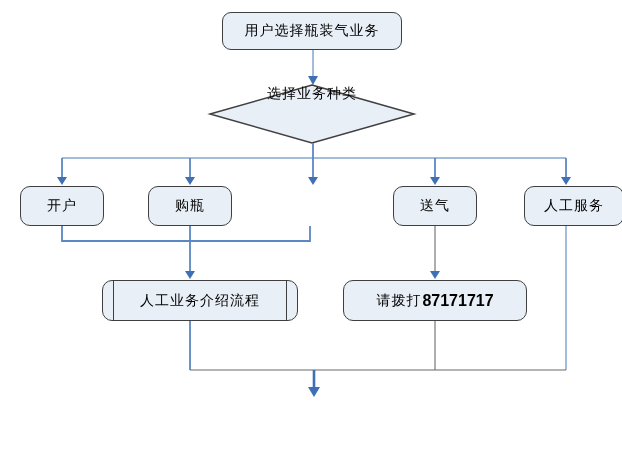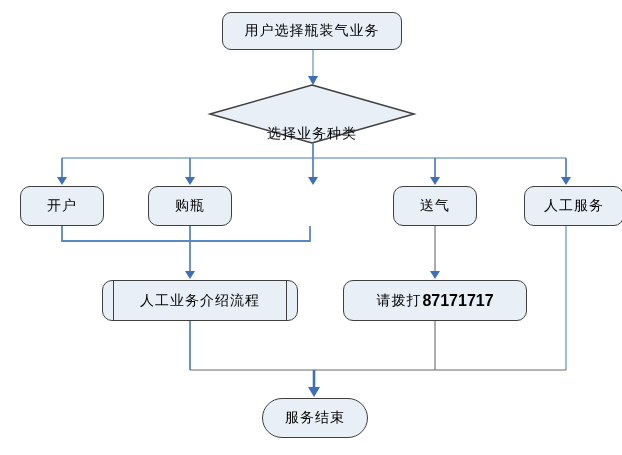--- a/index.html
+++ b/index.html
@@ -47,21 +47,21 @@
   }
   .predefined .bar.left{left:10px;}
   .predefined .bar.right{right:10px;}
   .proc-call{left:343px;top:280px;width:184px;height:41px;border-radius:10px;}
   .proc-call .digits{
     font-family:Liberation Sans, sans-serif;
     font-weight:700;font-size:16px;letter-spacing:0;margin-left:1px;
   }
   .diamond-label{
     position:absolute;z-index:1;left:210px;top:85px;width:204px;height:58px;
-    display:flex;align-items:flex-end;justify-content:center;
+    display:flex;align-items:flex-start;justify-content:center;
     font-size:14px;letter-spacing:1px;background:transparent;border:none;
   }
 </style>
 </head>
 <body>
 
 <div id="canvas">
 
   <svg id="wires" width="622" height="455" viewBox="0 0 622 455">
 
@@ -122,17 +122,14 @@
     <span class="bar left"></span>
     <span>人工业务介绍流程</span>
     <span class="bar right"></span>
   </div>
 
   <div class="node proc-call">
     <span>请拨打</span>
       <span class="digits">87171717</span>
   </div>
 
-  <div class="node terminator-end">
-    <span>服务结束</span>
-  </div>
 
 </div>
 
 </body></html>

